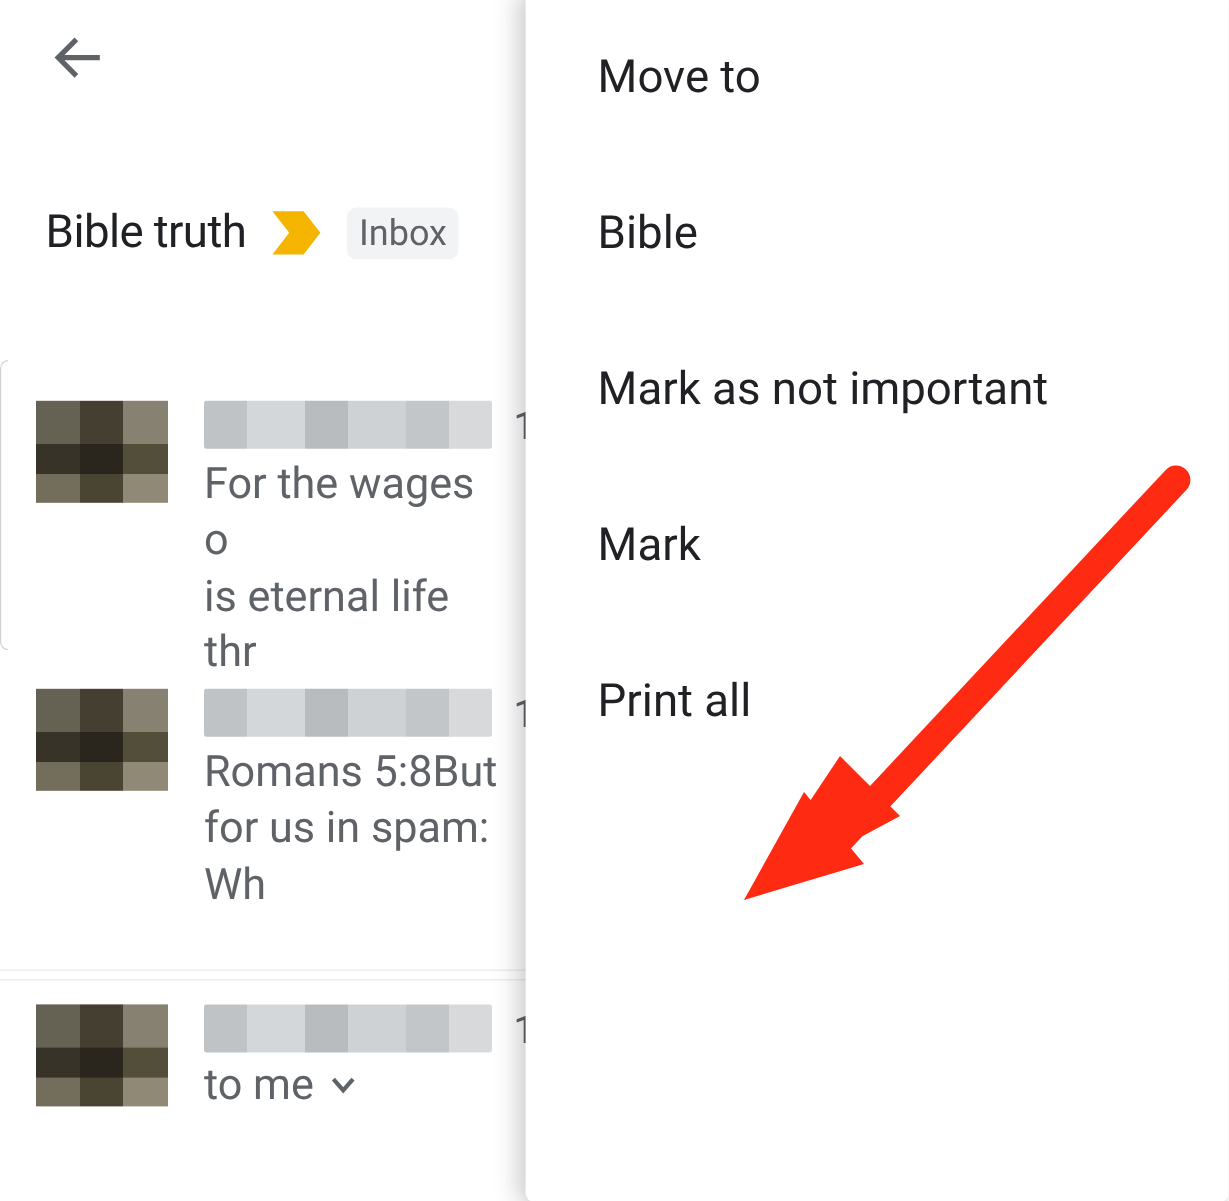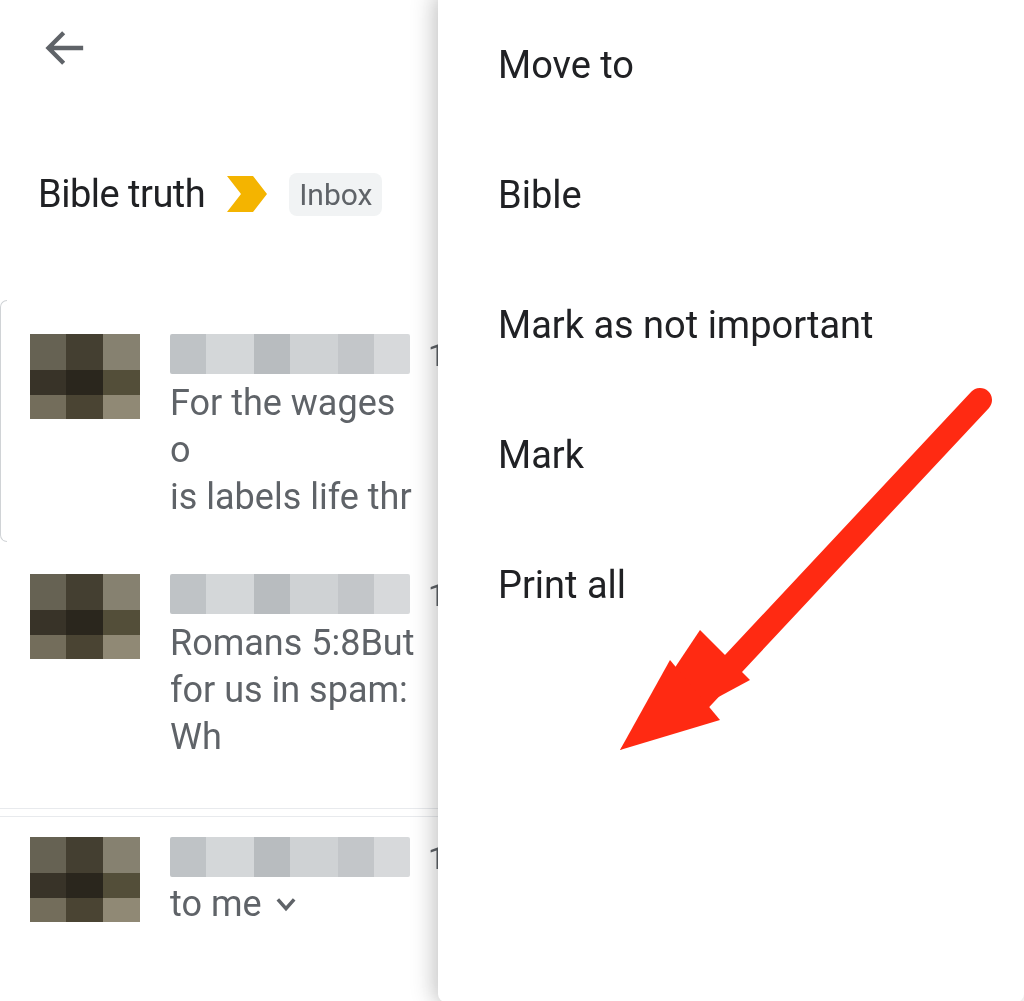--- a/index.html
+++ b/index.html
@@ -86,21 +86,21 @@
 
   <div class="msg msg1">
     <div class="avatar"></div>
     <div class="msg-body">
       <div class="sender-line">
         <div class="sender-name"></div>
         <span class="time">14</span>
       </div>
       <div class="snippet">
         <span>For the wages o</span><br>
-        <span>is labels life thr</span>
+        <span>is eternal life thr</span>
       </div>
     </div>
   </div>
 
   <div class="msg msg2">
     <div class="avatar"></div>
     <div class="msg-body">
       <div class="sender-line">
         <div class="sender-name"></div>
         <span class="time">15</span>

